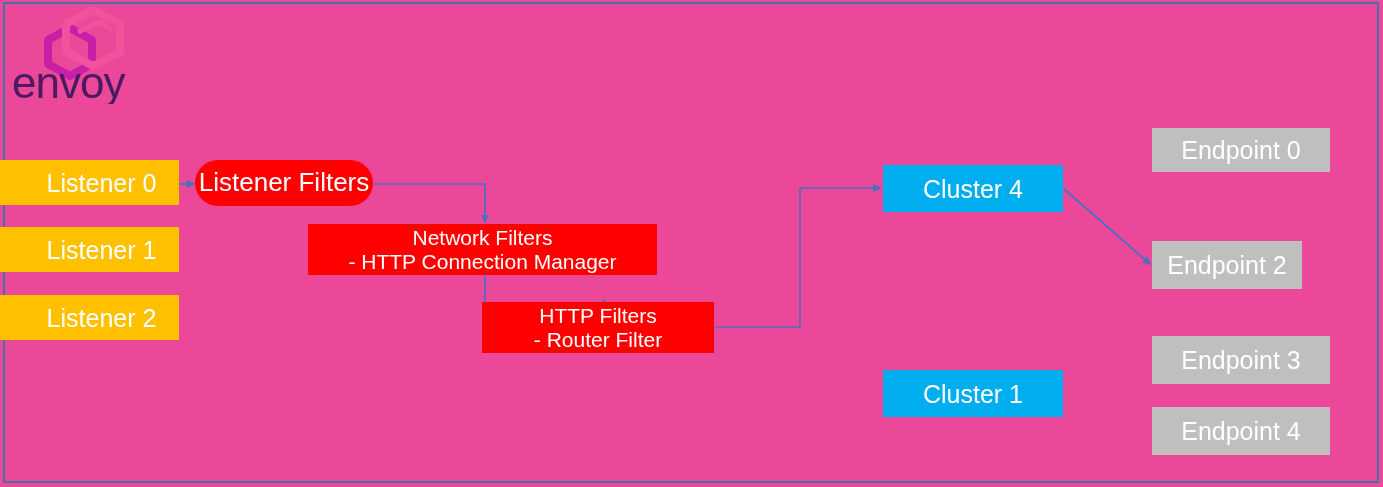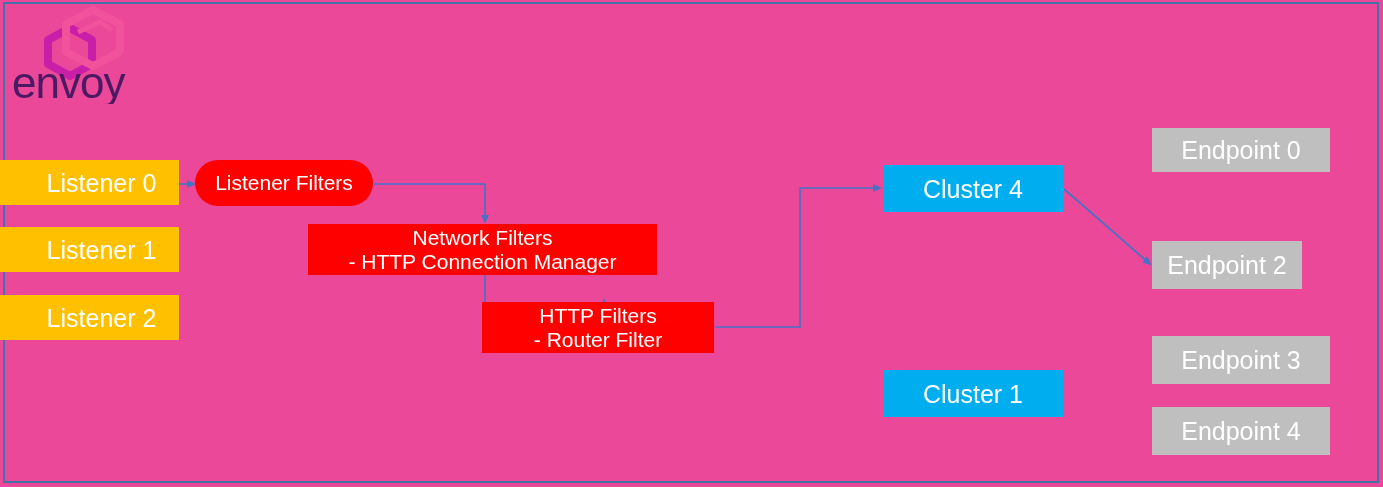--- a/index.html
+++ b/index.html
@@ -59,21 +59,21 @@
     align-items: center;
     padding-left: 26px;
     padding-right: 0;
   }
   .listener .ln { width: 100%; text-align: center; }
 
   .filter {
     background: #ff0000;
     font-size: 21px;
   }
-  .filter.one-line { font-size: 21px; border-radius: 23px; }
+  .filter.one-line { font-size: 26px; border-radius: 23px; }
   .filter.two-line { font-size: 21px; }
 
   .cluster {
     background: #00aeef;
     font-size: 25px;
   }
 
   .endpoint {
     background: #bfbfbf;
     font-size: 25px;

